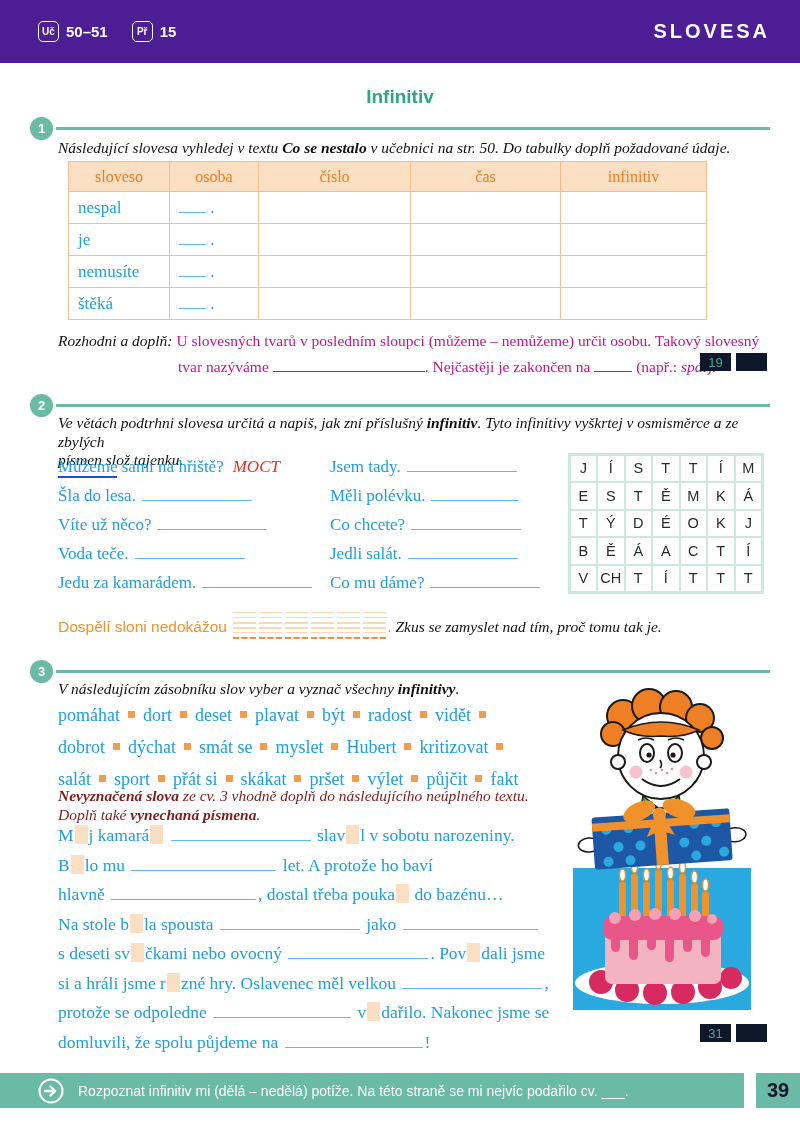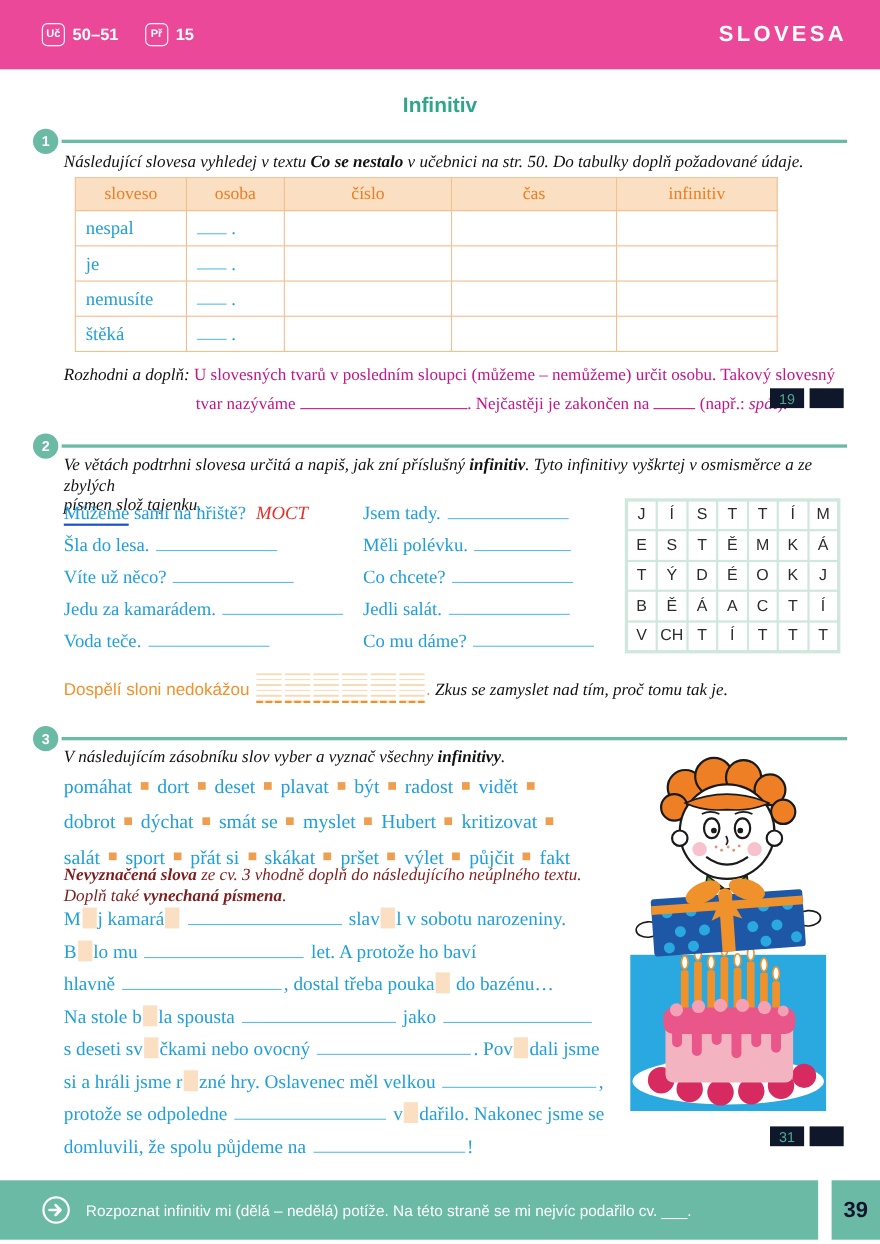--- a/index.html
+++ b/index.html
@@ -1,20 +1,20 @@
 <!DOCTYPE html>
 <html><head>
 <meta charset="utf-8">
 <style>
   html,body{margin:0;padding:0;background:#e8e8e8;}
   .page{position:relative;width:800px;height:1131px;background:#fff;margin:0 auto;
         font-family:"Liberation Serif",serif;overflow:hidden;}
 
   
-  .topbar{position:absolute;top:0;left:0;right:0;height:63px;background:#ec4899;
+  .topbar{position:absolute;top:0;left:0;right:0;height:63px;background:#4c1d95;
           display:flex;align-items:center;font-family:"Liberation Sans",sans-serif;}
   .badges{display:flex;gap:24px;margin-left:38px;align-items:center;}
   .badge{display:flex;align-items:center;gap:7px;color:#fff;font-weight:bold;font-size:15px;}
   .badge-ic{width:21px;height:21px;border:1.6px solid #fff;border-radius:5px;box-sizing:border-box;
             display:flex;align-items:center;justify-content:center;font-size:10px;font-weight:bold;}
   .topbar-title{margin-left:auto;margin-right:30px;color:#fff;font-weight:bold;font-size:20px;letter-spacing:3px;}
 
   .page-title{position:absolute;top:86px;left:0;right:0;text-align:center;color:#2fa58a;
               font-family:"Liberation Sans",sans-serif;font-weight:bold;font-size:19px;}
 
@@ -70,21 +70,21 @@
   .note{position:absolute;left:58px;top:786px;font-style:italic;font-size:15.5px;color:#7f1d1d;line-height:19px;}
   .note .b{font-weight:bold;}
 
   .story{position:absolute;left:58px;top:821px;width:545px;font-size:17.5px;color:#219fd9;line-height:29.5px;}
   .gap{display:inline-block;width:13px;height:19px;background:#fbdfc3;vertical-align:-3px;margin:0 1px;}
   .story .blank{margin:0 2px;}
 
   .illus{position:absolute;left:563px;top:686px;width:202px;height:332px;}
 
   
-  .footer{position:absolute;left:0;top:1073px;width:800px;height:54px;display:flex;}
+  .footer{position:absolute;left:0;top:1073px;width:800px;height:35px;display:flex;}
   .footer-main{flex:1;background:#6bbaa5;display:flex;align-items:center;color:#fff;
                font-family:"Liberation Sans",sans-serif;font-size:14px;}
   .footer-ic{margin:0 14px 0 38px;display:flex;align-items:center;}
   .footer-gapbar{width:12px;background:#fff;}
   .footer-page{width:44px;background:#6bbaa5;display:flex;align-items:center;justify-content:center;
                color:#15152e;font-weight:bold;font-size:20px;font-family:"Liberation Sans",sans-serif;}
 </style>
 </head>
 <body>
 
@@ -176,22 +176,22 @@
   </div>
 
   <div class="ex-num" style="left:30px;top:394px;">2</div>
   <div class="ex-line" style="left:56px;top:404px;width:714px;"></div>
   <div class="instr" style="left:58px;top:414px;width:716px;" id="instr2"><span>Ve větách podtrhni slovesa určitá a napiš, jak zní příslušný </span><span class="b">infinitiv</span><span>. Tyto infinitivy vyškrtej v osmisměrce a ze zbylých</span><br><span>písmen slož tajenku.</span></div>
 
   <div class="col" style="left:58px;top:452px;" id="sentL">
       <div class="sent"><span class="red-ul">Můžeme</span><span> sami na hřiště?</span><span class="ans">MOCT</span></div>
       <div class="sent"><span>Šla do lesa.</span><span class="blank"></span></div>
       <div class="sent"><span>Víte už něco?</span><span class="blank"></span></div>
+      <div class="sent"><span>Voda teče.</span><span class="blank"></span></div>
       <div class="sent"><span>Jedu za kamarádem.</span><span class="blank"></span></div>
-      <div class="sent"><span>Voda teče.</span><span class="blank"></span></div>
     </div>
   <div class="col" style="left:330px;top:452px;" id="sentR">
       <div class="sent"><span>Jsem tady.</span><span class="blank"></span></div>
       <div class="sent"><span>Měli polévku.</span><span class="blank" style="width: 88px;"></span></div>
       <div class="sent"><span>Co chcete?</span><span class="blank"></span></div>
       <div class="sent"><span>Jedli salát.</span><span class="blank"></span></div>
       <div class="sent"><span>Co mu dáme?</span><span class="blank"></span></div>
     </div>
 
   <div class="osm" id="osm">

